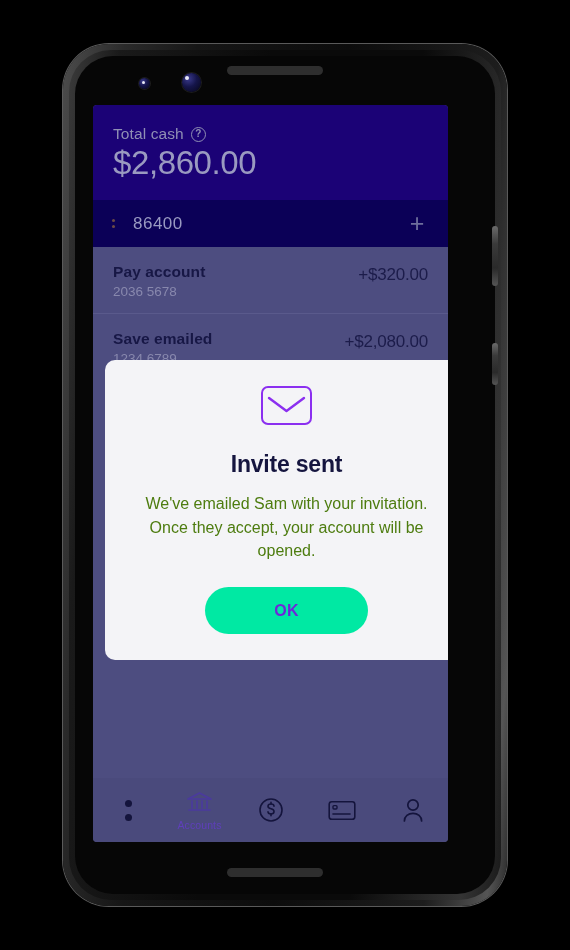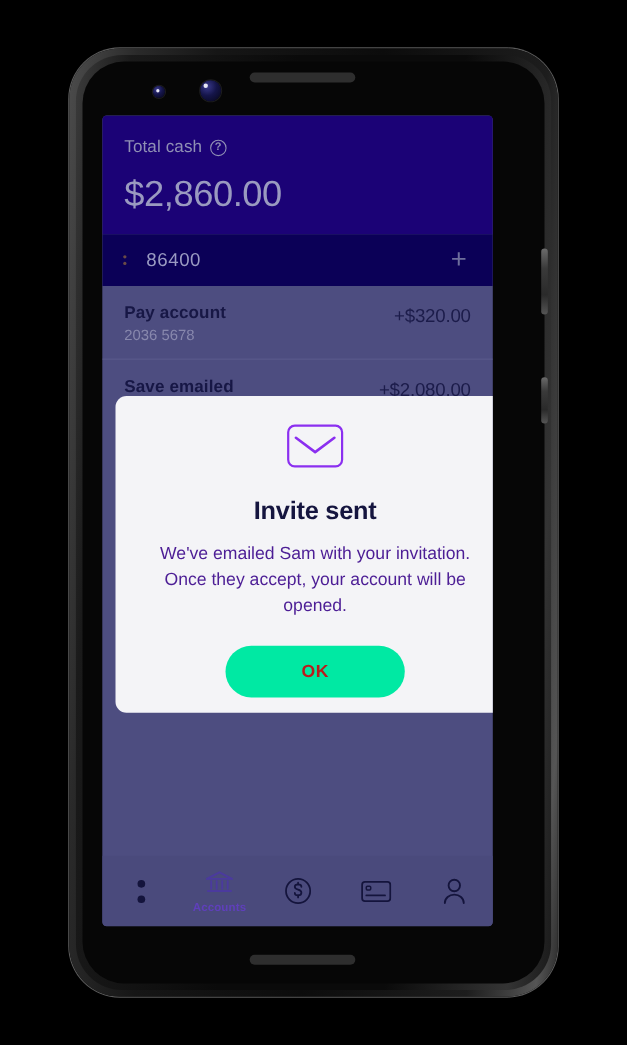--- a/index.html
+++ b/index.html
@@ -82,21 +82,21 @@
     color: #8f8fb4; font-size: 15.5px; letter-spacing: .1px;
   }
   .help-icon {
     width: 15px; height: 15px; border-radius: 50%;
     border: 1.4px solid #8f8fb4;
     display: flex; align-items: center; justify-content: center;
     color: #8f8fb4; font-size: 10px; line-height: 1; font-weight: 700;
   }
   .header-amount {
     color: #9a9ac0; font-size: 33px; font-weight: 400;
-    letter-spacing: -.4px; margin-top: 14px;
+    letter-spacing: -.4px; margin-top: 1px;
   }
 
   .brand-row {
     background: #0b0057;
     height: 47px; padding: 0 19px;
     display: flex; align-items: center; justify-content: space-between;
   }
   .brand-mark { display: flex; align-items: center; gap: 18px; }
   .brand-dots {
     display: flex; flex-direction: column; gap: 3px; padding-bottom: 1px;
@@ -129,53 +129,53 @@
     color: #5e5e92; font-size: 14.5px; line-height: 1.45;
     padding: 4px 20px 20px 20px;
   }
 
   
   .modal {
     position: absolute; left: 12px; top: 255px;
     width: 363px;
     background: #f4f4f7;
     border-radius: 10px;
-    padding: 26px 24px 14px 24px;
+    padding: 26px 24px 26px 24px;
     text-align: center;
   }
   .envelope {
     width: 51px; height: 39px; margin: 0 auto 26px auto;
     border: 2.4px solid #8b2ff0;
     border-radius: 7px;
     position: relative;
   }
   .envelope svg { position: absolute; left: -2px; top: -1px; }
   .modal-title {
     color: #15153f; font-size: 23px; font-weight: 700;
     letter-spacing: -.2px; margin-bottom: 14px;
   }
   .modal-body {
-    color: #4c1d95; font-size: 16px; line-height: 1.48;
+    color: #4d7c0f; font-size: 16px; line-height: 1.48;
     padding: 0 6px; margin-bottom: 24px;
   }
   .ok-btn {
     display: block; width: 163px; height: 47px; margin: 0 auto;
     border: none; border-radius: 24px;
     background: #00e9a3;
-    color: #b91c1c; font-size: 16px; font-weight: 700;
+    color: #6d28d9; font-size: 16px; font-weight: 700;
     letter-spacing: .3px; cursor: pointer;
     font-family: "Liberation Sans", sans-serif;
   }
 
   
   .bottom-nav {
     position: absolute; left: 0; bottom: 0;
     width: 100%; height: 64px;
     background: #4a4a7c;
-    display: flex; align-items: flex-end; font-weight: bold;
+    display: flex; align-items: flex-end;
   }
   .nav-item {
     flex: 1; display: flex; flex-direction: column;
     align-items: center; justify-content: center; gap: 3px;
     height: 100%;
   }
   .nav-label {
     font-size: 10.5px; color: #5f3fbb; letter-spacing: .1px;
   }
   .nav-dots { display: flex; flex-direction: column; gap: 7px; }

